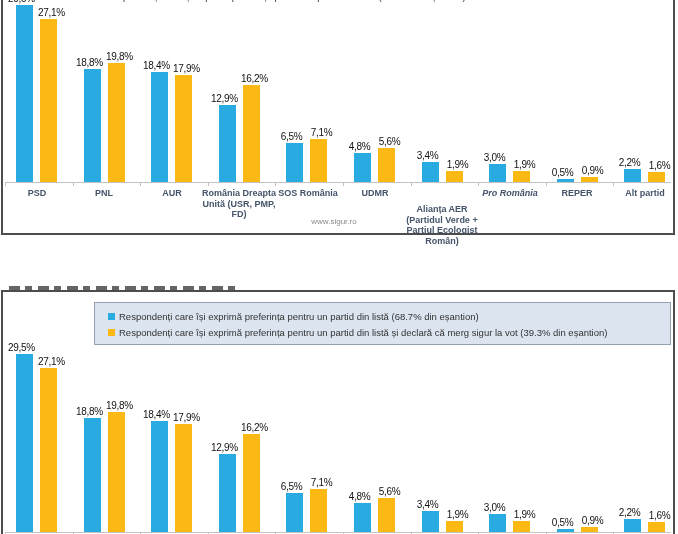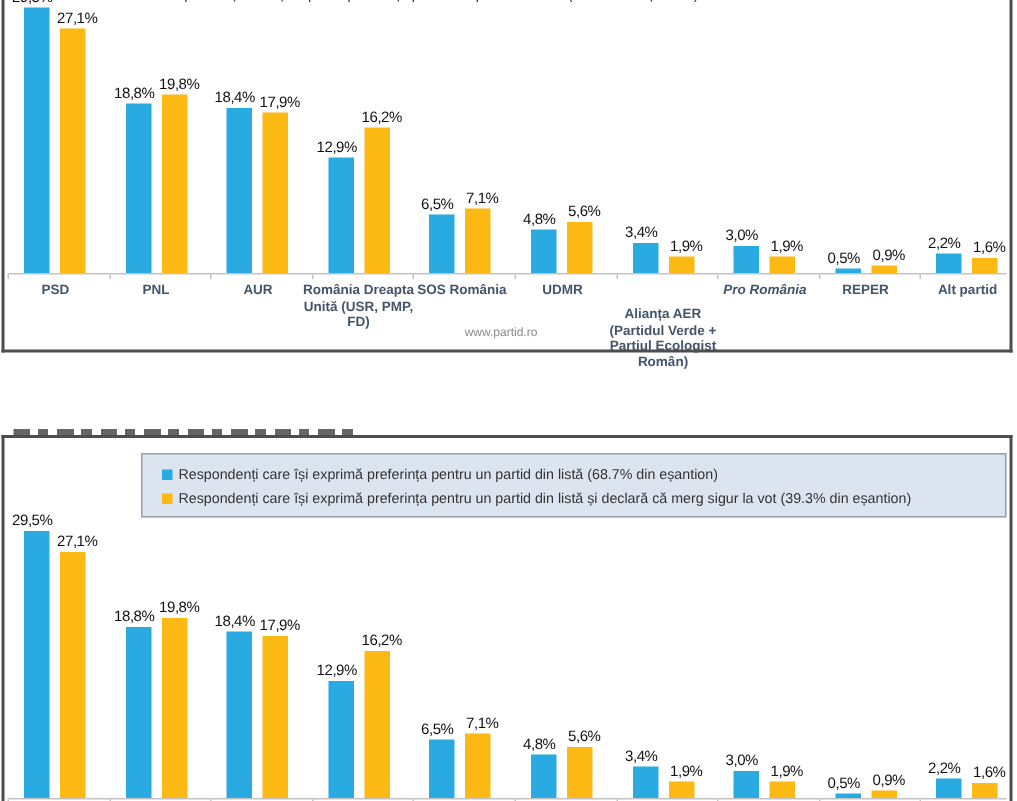--- a/index.html
+++ b/index.html
@@ -120,21 +120,21 @@
         <div class="cat-label" style="left: 101px; top: 188px;">PNL</div>
         <div class="cat-label" style="left: 169px; top: 188px;">AUR</div>
         <div class="cat-label" style="left: 236px; top: 188px;">România Dreapta Unită (USR, PMP, FD)</div>
         <div class="cat-label" style="left: 305px; top: 188px;">SOS România</div>
         <div class="cat-label" style="left: 372px; top: 188px;">UDMR</div>
         <div class="cat-label" style="left: 439px; top: 204px;">Alianța AER (Partidul Verde + Partiul Ecologist Român)</div>
         <div class="cat-label" style="left: 507px; top: 188px; font-style: italic;">Pro România</div>
         <div class="cat-label" style="left: 574px; top: 188px;">REPER</div>
         <div class="cat-label" style="left: 642px; top: 188px;">Alt partid</div>
       </div>
-    <div class="footer-url">www.partid.ro</div>
+    <div class="footer-url">www.sigur.ro</div>
   </section>
 
   <div class="title-sliver"></div>
 
   <section id="chart-bottom" class="chart-box">
     <div class="legend-box">
       <div class="legend-row row-0">
         <span class="legend-swatch" id="swatch-0" style="background: rgb(41, 171, 226);"></span>
         <span class="legend-label">Respondenți care își exprimă preferința pentru un partid din listă (68.7% din eșantion)</span>
       </div>

